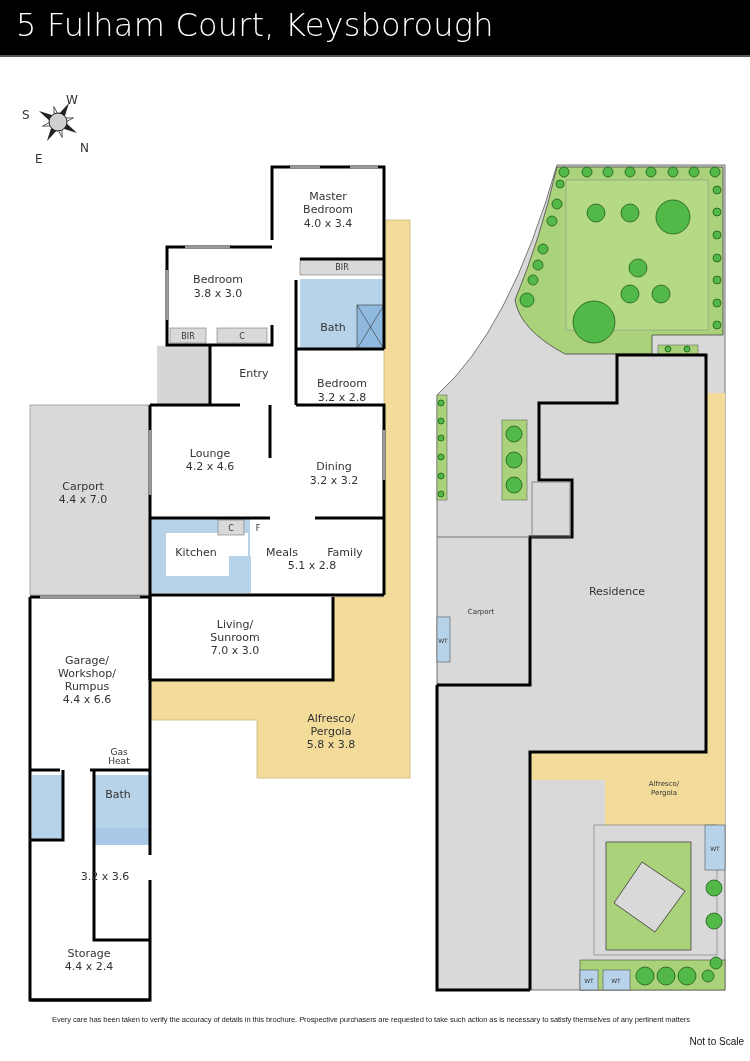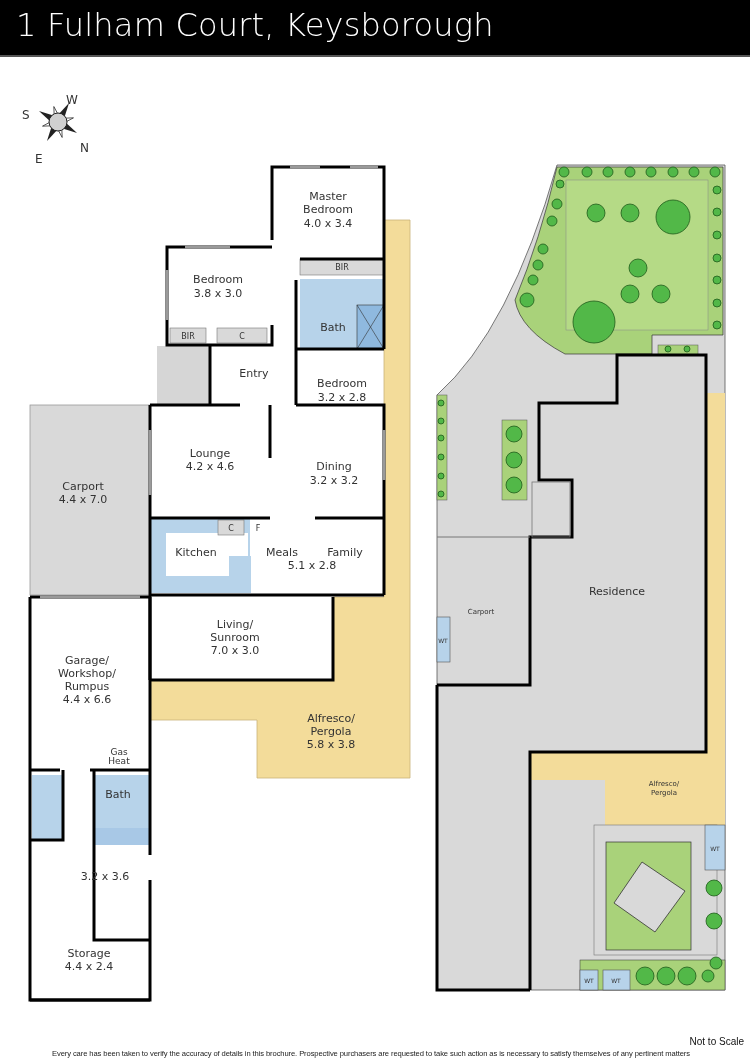--- a/index.html
+++ b/index.html
@@ -1,27 +1,27 @@
 <!DOCTYPE html>
 <html><head>
 <meta charset="utf-8">
 <style>
   html, body { margin: 0; padding: 0; background: #ffffff; }
   body { width: 750px; height: 1061px; position: relative; overflow: hidden; font-family: "DejaVu Sans", sans-serif; }
   .header { position: absolute; left: 0; top: 0; width: 750px; height: 55px; background: #000000; border-bottom: 2px solid #555; }
   .header-title { position: absolute; left: 16px; top: 6px; color: #ffffff; font-family: "DejaVu Sans", sans-serif; font-size: 32px; font-weight: 300; letter-spacing: 0.2px; }
   svg text { font-family: "DejaVu Sans", sans-serif; fill: #333; }
   .footer-scale { position: absolute; right: 6px; top: 1036px; font-family: "Liberation Sans", sans-serif; font-weight: normal; font-size: 10px; color: #111; }
-  .footer-disclaimer { position: absolute; left: 4px; top: 1049px; width: 614px; font-family: "Liberation Sans", sans-serif; font-size: 7.6px; color: #222; white-space: nowrap; letter-spacing: -0.1px; padding-left: 48px; }
+  .footer-disclaimer { position: absolute; left: 4px; top: 1015px; width: 614px; font-family: "Liberation Sans", sans-serif; font-size: 7.6px; color: #222; white-space: nowrap; letter-spacing: -0.1px; padding-left: 48px; }
 </style>
 </head>
 <body>
 
 <div class="header">
-  <div class="header-title">1 Fulham Court, Keysborough</div>
+  <div class="header-title">5 Fulham Court, Keysborough</div>
 </div>
 
 <svg width="750" height="1061" viewBox="0 0 750 1061" style="position:absolute;left:0;top:0;">
 
   <g transform="translate(58,122)">
     <polygon points="0,-22 4,-4 0,0 -4,-4" fill="#222" transform="rotate(30)"></polygon>
     <polygon points="0,-22 4,-4 0,0 -4,-4" fill="#222" transform="rotate(120)"></polygon>
     <polygon points="0,-22 4,-4 0,0 -4,-4" fill="#222" transform="rotate(210)"></polygon>
     <polygon points="0,-22 4,-4 0,0 -4,-4" fill="#222" transform="rotate(300)"></polygon>
     <polygon points="0,-16 3,-3 0,0 -3,-3" fill="#fff" stroke="#222" stroke-width="0.7" transform="rotate(75)"></polygon>

